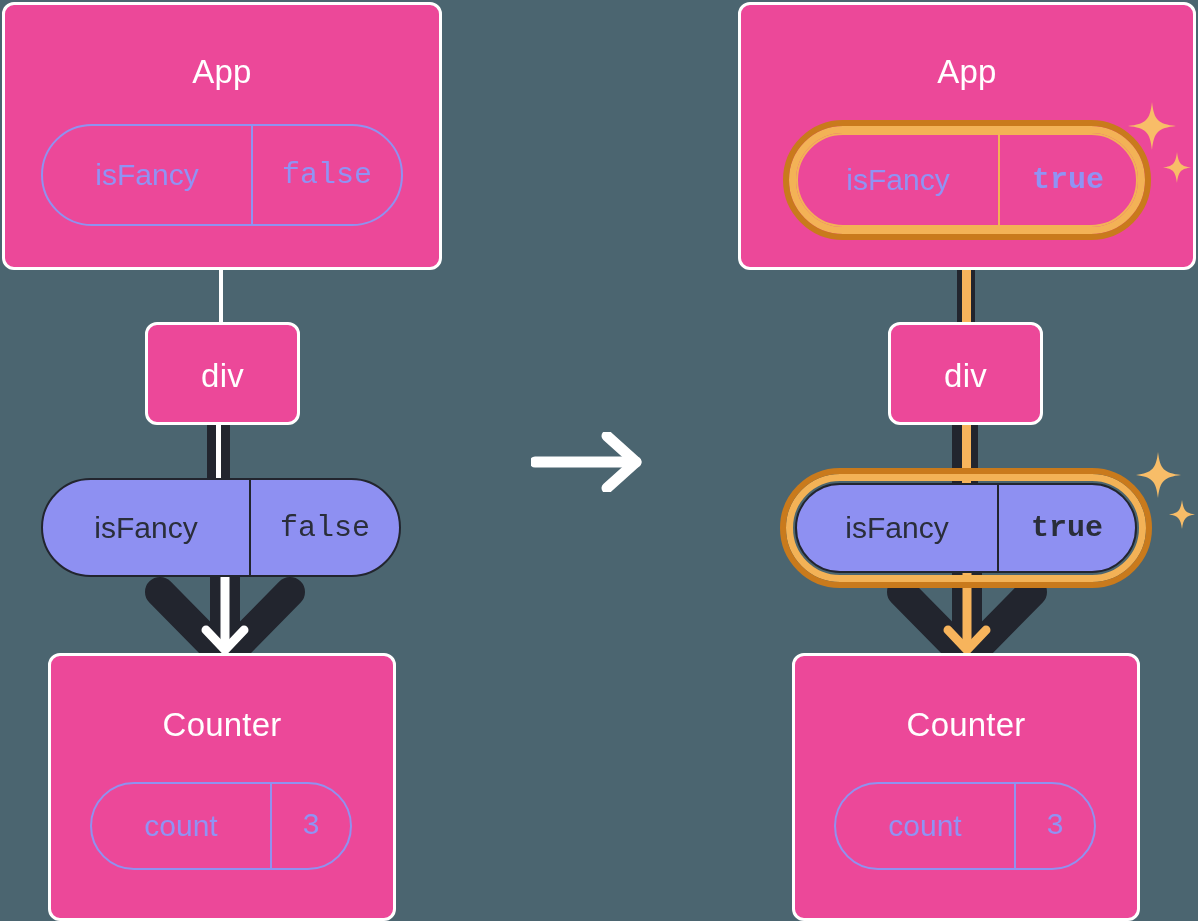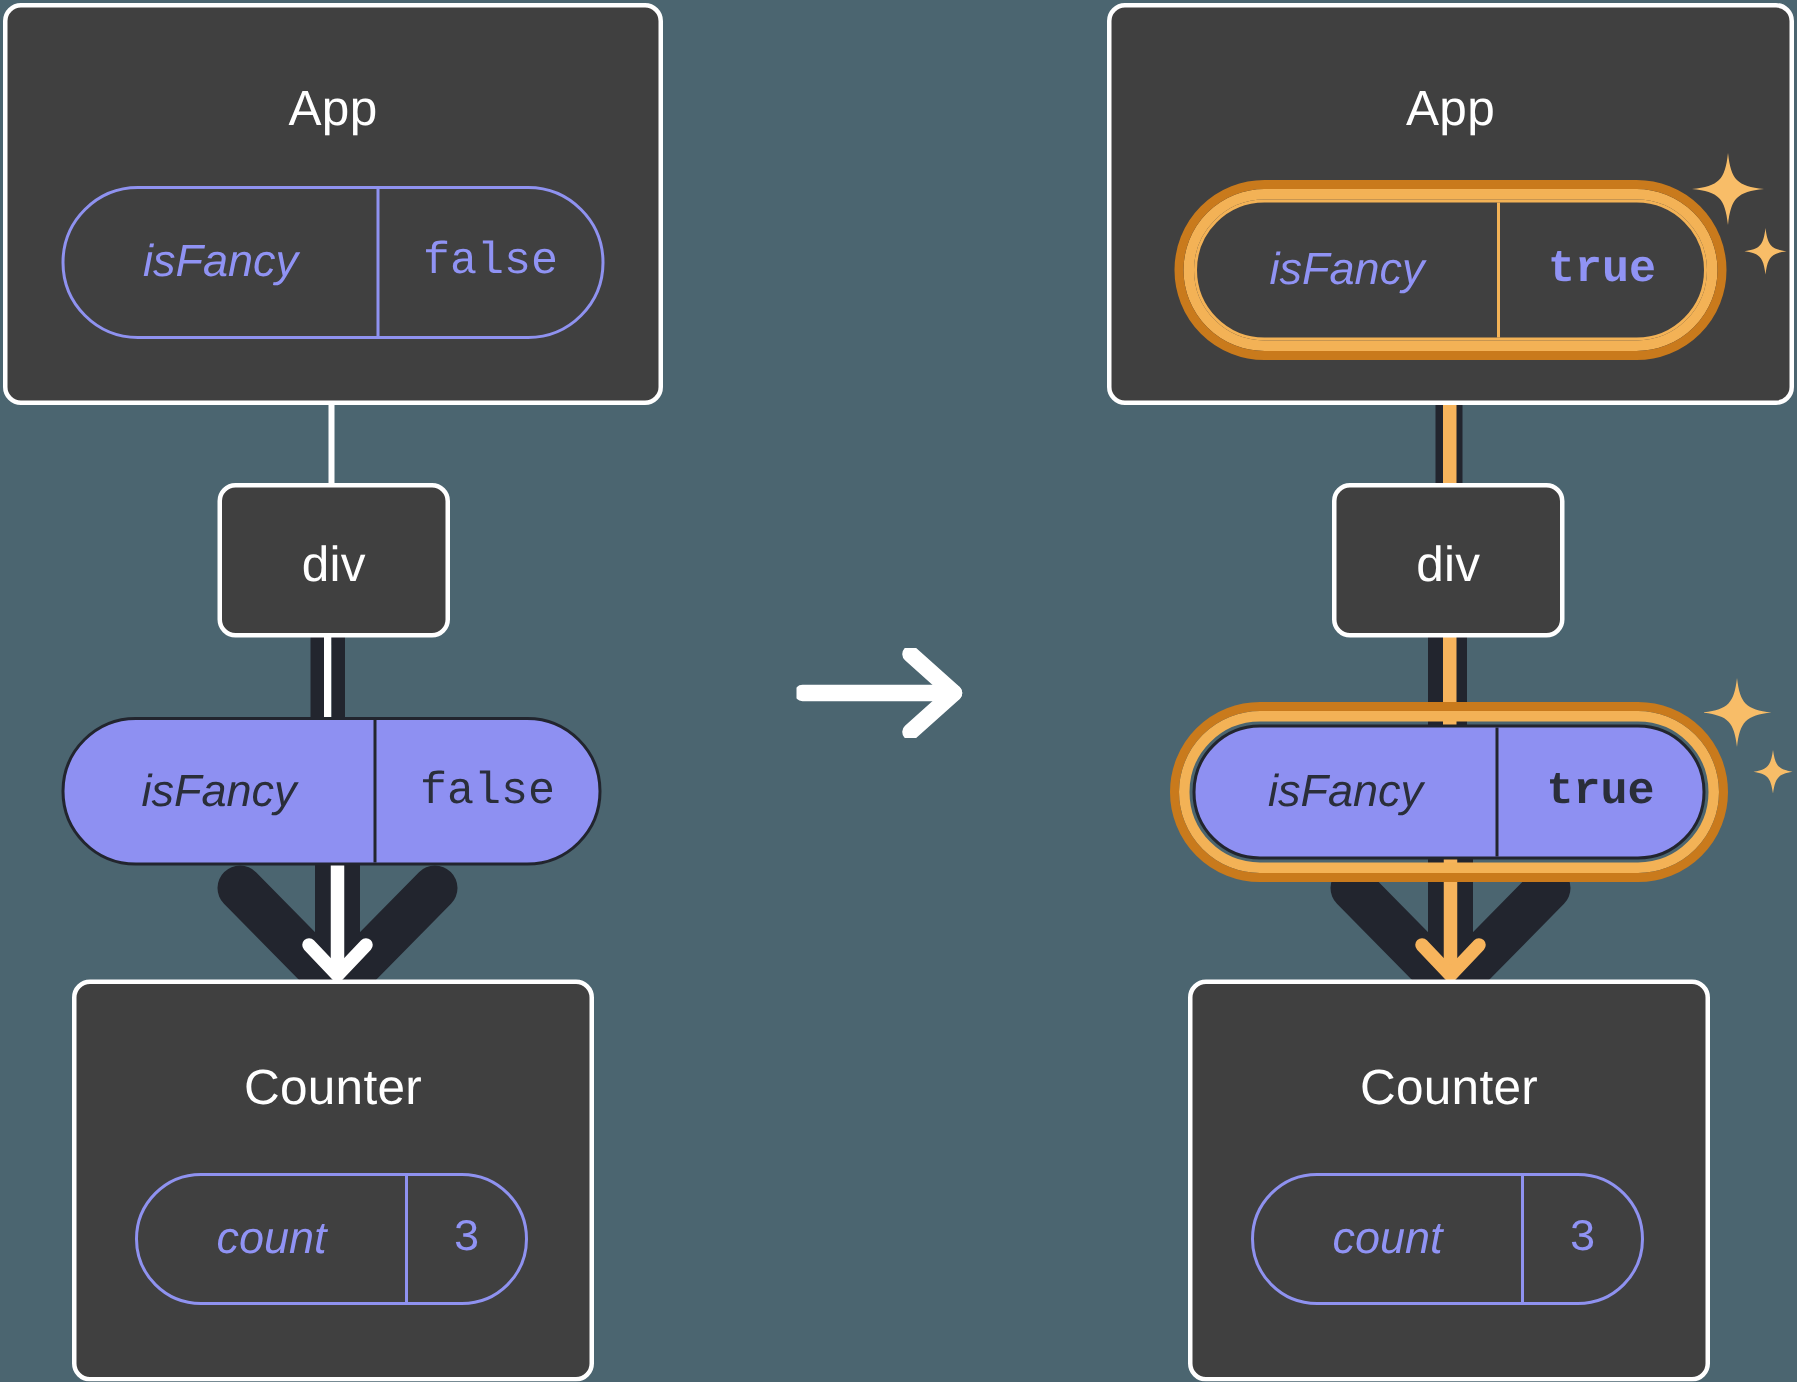--- a/index.html
+++ b/index.html
@@ -8,21 +8,21 @@
     background:#4b6570;
     font-family:"Liberation Sans", sans-serif;
     overflow:hidden;
     position:relative;
   }
   .stage{position:absolute;left:0;top:0;width:1198px;height:921px;}
 
   
   .box{
     position:absolute;
-    background:#404040;
+    background:#ec4899;
     border:3px solid #ffffff;
     border-radius:12px;
     box-sizing:border-box;
     z-index:6;
   }
   .box-title{
     position:absolute;left:0;right:0;
     text-align:center;
     color:#ffffff;
     font-size:33px;
@@ -38,21 +38,21 @@
     align-items:stretch;
     border-radius:999px;
     z-index:8;
   }
   .pill .cell{
     display:flex;align-items:center;justify-content:center;
     font-size:30px;
     box-sizing:border-box;
     white-space:nowrap;
   }
-  .pill .cell.k{flex:0 0 auto;font-style:italic;}
+  .pill .cell.k{flex:0 0 auto;}
   .pill .cell.v{flex:1 1 auto;font-family:Liberation Mono, monospace;}
 
   
   .pill.outline{
     border:2px solid #8f92f0;
     background:transparent;
   }
   .pill.outline .cell{color:#9093f4;}
   .pill.outline .cell.v{border-left:2px solid #8f92f0;}
 

